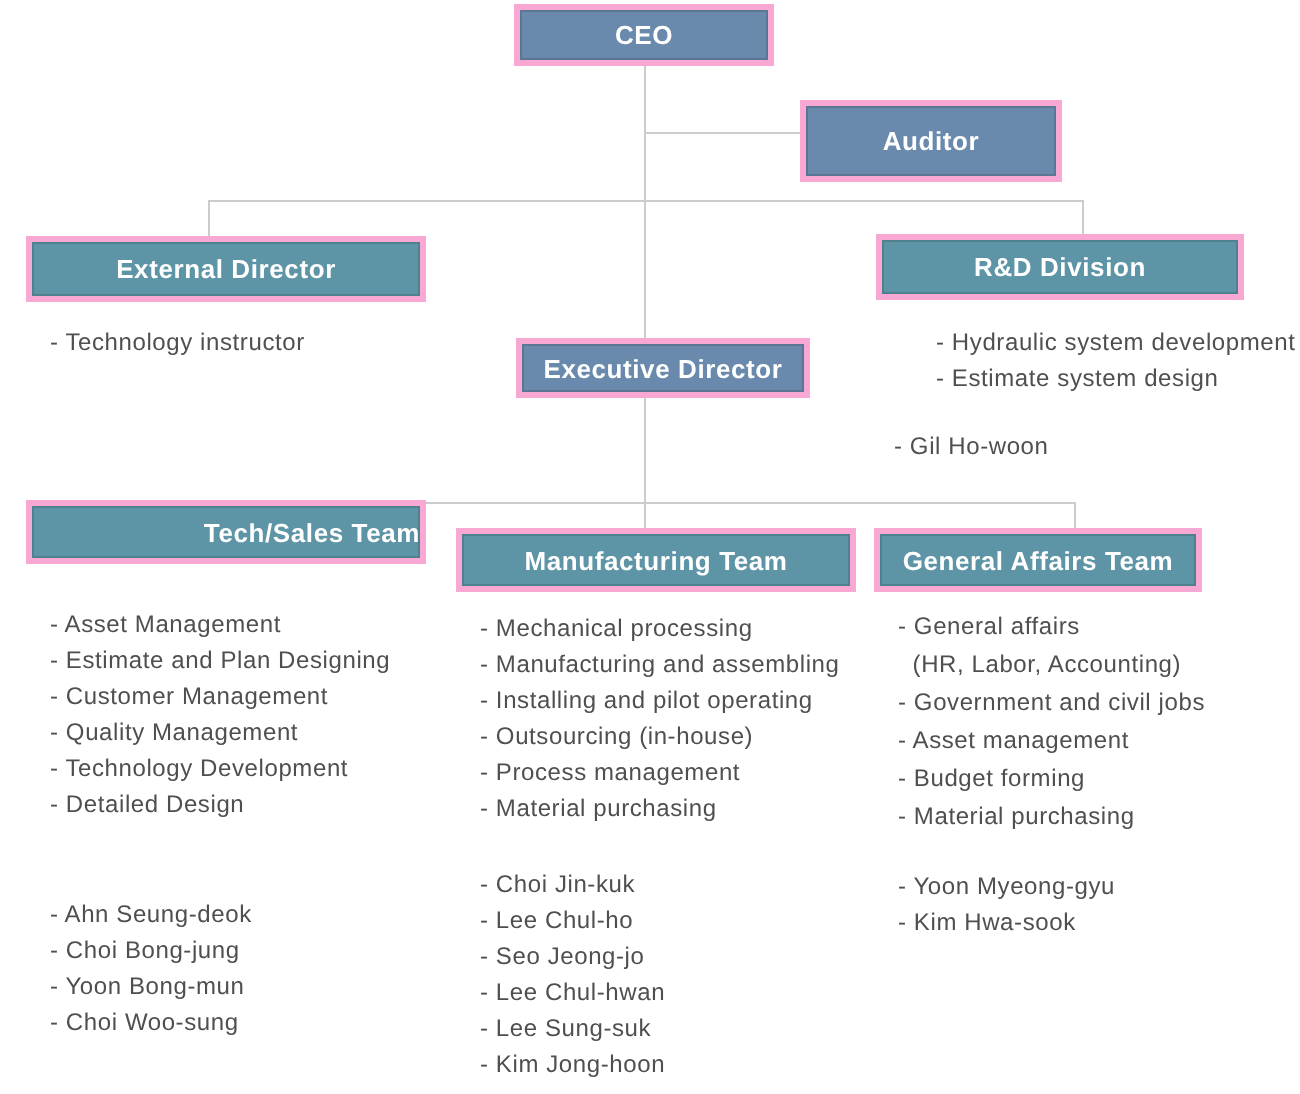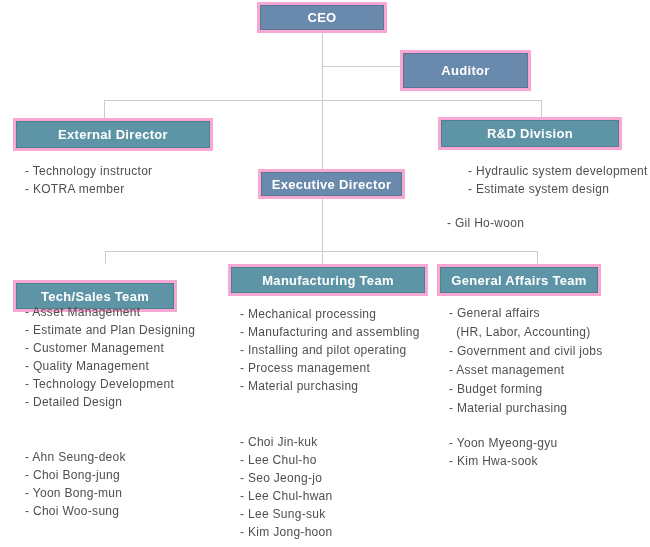--- a/index.html
+++ b/index.html
@@ -83,35 +83,34 @@
   </div>
 
   <div class="node teal" style="left:438px; top:117px; width:184px; height:33px;">
     <span>R&amp;D Division</span>
   </div>
 
   <div class="node steel" style="left:258px; top:169px; width:147px; height:30px;">
     <span>Executive Director</span>
   </div>
 
-  <div class="node teal" style="left:13px;  top:280px; width:164px; height:32px;">
+  <div class="node teal" style="left:13px;  top:250px; width:200px; height:32px;justify-content:flex-end;">
     <span>Tech/Sales Team</span>
   </div>
 
   <div class="node teal" style="left:228px; top:264px; width:200px; height:32px;text-align:right;">
     <span>Manufacturing Team</span>
   </div>
 
   <div class="node teal" style="left:437px; top:264px; width:164px; height:32px;">
     <span>General Affairs Team</span>
   </div>
 
   <div class="list" style="left:25px;  top:162px;">
       <div class="list-line">- Technology instructor</div>
-      <div class="list-line">- KOTRA member</div>
     </div>
 
   <div class="list" style="left:448px; top:162px;margin-left:20px;">
       <div class="list-line">- Hydraulic system development</div>
       <div class="list-line">- Estimate system design</div>
     </div>
   <div class="list" style="left:447px; top:214px;">
       <div class="list-line">- Gil Ho-woon</div>
     </div>
 
@@ -127,20 +126,21 @@
       <div class="list-line">- Ahn Seung-deok</div>
       <div class="list-line">- Choi Bong-jung</div>
       <div class="list-line">- Yoon Bong-mun</div>
       <div class="list-line">- Choi Woo-sung</div>
     </div>
 
   <div class="list" style="left:240px; top:305px;">
       <div class="list-line">- Mechanical processing</div>
       <div class="list-line">- Manufacturing and assembling</div>
       <div class="list-line">- Installing and pilot operating</div>
+      <div class="list-line">- Outsourcing (in-house)</div>
       <div class="list-line">- Process management</div>
       <div class="list-line">- Material purchasing</div>
     </div>
   <div class="list" style="left:240px; top:433px;">
       <div class="list-line">- Choi Jin-kuk</div>
       <div class="list-line">- Lee Chul-ho</div>
       <div class="list-line">- Seo Jeong-jo</div>
       <div class="list-line">- Lee Chul-hwan</div>
       <div class="list-line">- Lee Sung-suk</div>
       <div class="list-line">- Kim Jong-hoon</div>

